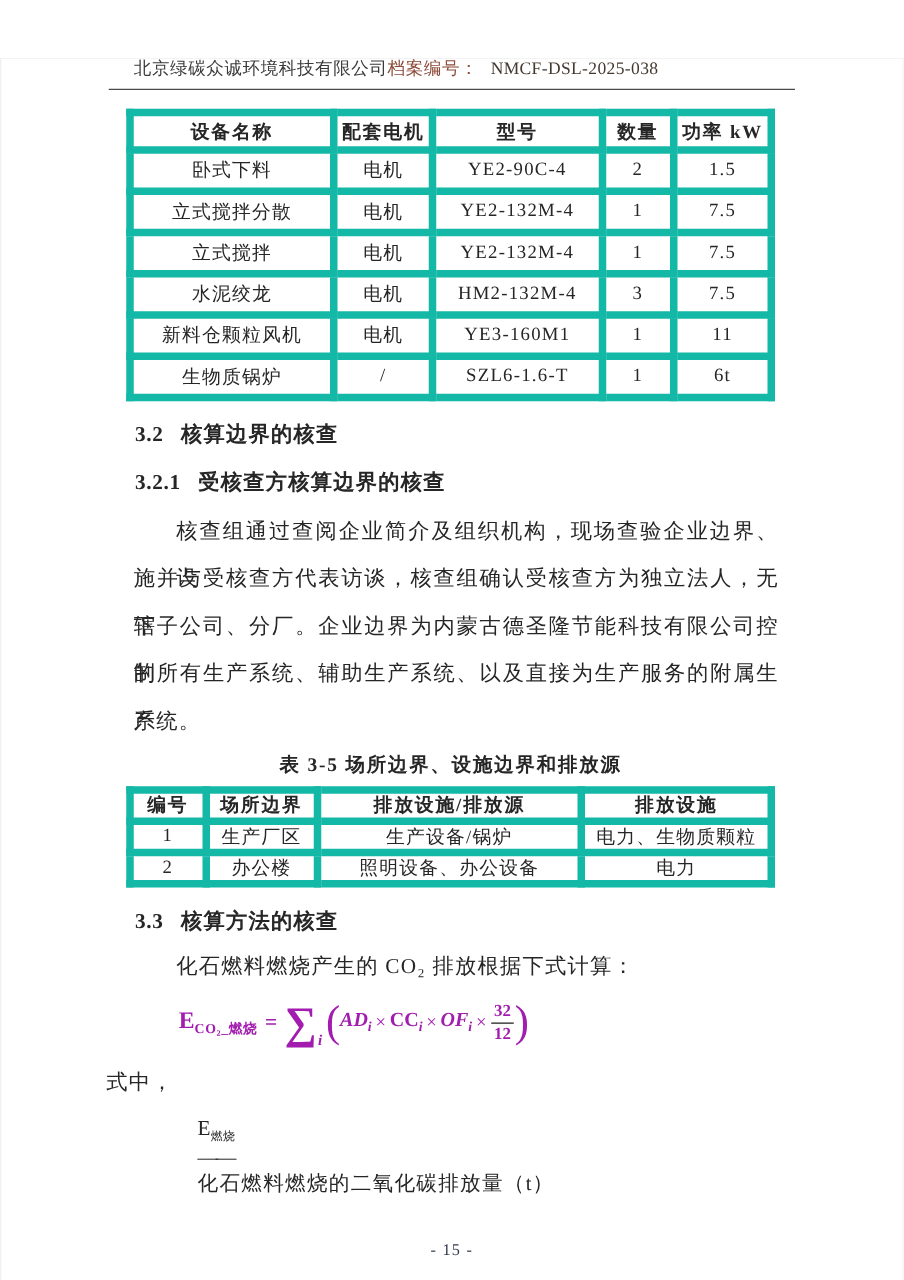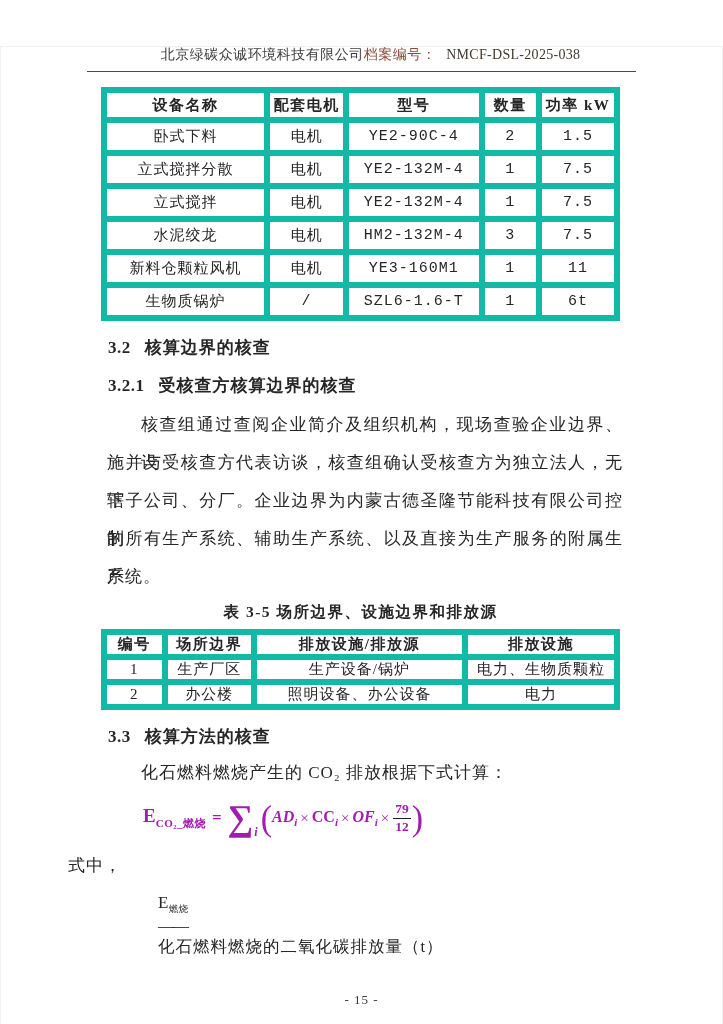--- a/index.html
+++ b/index.html
@@ -11,39 +11,39 @@
   .page {
     position: relative; width: 723px; height: 1024px;
     box-shadow: inset 0 0 0 1px #f0f0f0;
   }
 
   
   .header {
     margin: 46px 87px 0 87px;
     padding: 0 2px 7px 20px;
     border-bottom: 1.5px solid #4a4a4a;
-    display: flex; justify-content: center; align-items: baseline;
+    display: flex; justify-content: flex-start; align-items: baseline;
     font-size: 14px; letter-spacing: 0.5px;
   }
   .company { color: #3a3a3a; }
   .archive-label { color: #8a4a38; }
   .archive-number { color: #43392f; letter-spacing: 0.2px; margin-left: 10px; }
 
   
   table { border-collapse: collapse; table-layout: fixed; }
   .doc-table { margin-left: 101px; width: 519px; font-size: 15px; }
   .doc-table th, .doc-table td {
     border: 6px solid #14b8a6; text-align: center; vertical-align: middle;
     padding: 0 2px; letter-spacing: 1px; font-weight: normal;
     overflow: hidden; white-space: nowrap;
   }
   .doc-table th { font-weight: bold; letter-spacing: 1.5px; }
   .equip { margin-top: 15px; }
   .equip thead tr { height: 30px; }
-  .equip tbody tr { height: 33px; font-family: Liberation Mono, monospace; }
+  .equip tbody tr { height: 33px; }
   .bound { margin-top: 6px; }
   .bound tr { height: 25px; }
   .latin { letter-spacing: 0.3px; }
 
   
   .h2, .h3 {
     margin: 15px 87px 0 108px;
     font-size: 17px; font-weight: bold; letter-spacing: 1px;
   }
   .h-num { margin-right: 14px; letter-spacing: 0.5px; }
@@ -71,21 +71,21 @@
   .f-sigma { font-size: 36px; font-weight: 600; line-height: 0.9; }
   .f-sigma-sub { font-size: 12px; font-style: italic; align-self: flex-end; margin: 0 3px 4px 1px; }
   .f-paren { font-size: 34px; font-weight: 400; line-height: 1; transform: scaleY(1.05); }
   .f-term { font-size: 16px; font-style: italic; }
   .f-term.up { font-style: normal; }
   .f-tsub { font-size: 11px; font-style: italic; }
   .f-times { font-size: 15px; margin: 0 3px; font-weight: normal; }
   .frac { display: inline-flex; flex-direction: column; align-items: center; font-size: 13.5px; line-height: 1.2; margin: 0 1px; }
   .frac .num { border-bottom: 1.3px solid #1d1d1d; padding: 0 2px; }
 
-  .where-intro { margin: 10px 0 0 68px; font-size: 17px; letter-spacing: 1px; }
+  .where-intro { margin: 10px 0 0 85px; font-size: 17px; letter-spacing: 1px; }
   .where-line { margin: 16px 0 0 140px; font-size: 16.5px; letter-spacing: 1px; display: flex; align-items: baseline; flex-direction: column; }
   .where-base { font-size: 17px; }
   .where-sub { font-size: 9.5px; }
   .where-dash { margin: 0 14px 0 18px; letter-spacing: -2px; }
 
   
   .footer {
     position: absolute; left: 0; bottom: 62px; width: 100%;
     text-align: center; font-size: 13px; color: #33394a; letter-spacing: 1px;
   }
@@ -224,21 +224,21 @@
     <span class="f-sigma">∑</span>
     <span class="f-sigma-sub">i</span>
     <span class="f-paren">(</span>
     <span class="f-term"><span>AD</span><sub class="f-tsub">i</sub></span>
     <span class="f-times">×</span>
     <span class="f-term up"><span>CC</span><sub class="f-tsub">i</sub></span>
     <span class="f-times">×</span>
     <span class="f-term"><span>OF</span><sub class="f-tsub">i</sub></span>
     <span class="f-times">×</span>
     <span class="frac">
-      <span class="num">79</span>
+      <span class="num">32</span>
       <span class="den">12</span>
     </span>
     <span class="f-paren">)</span>
   </div>
 
   <div class="where-intro">式中，</div>
   <div class="where-line">
     <span class="where-base latin"><span>E</span><sub class="where-sub">燃烧</sub></span>
     <span class="where-dash">——</span>
     <span>化石燃料燃烧的二氧化碳排放量（t）</span>

